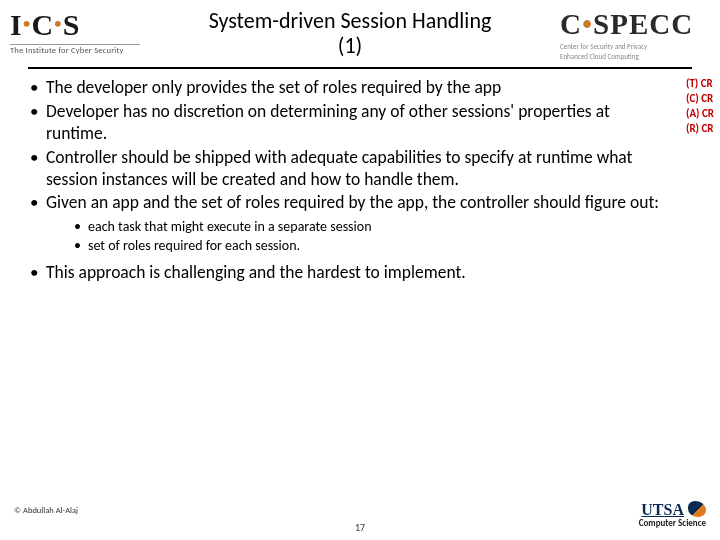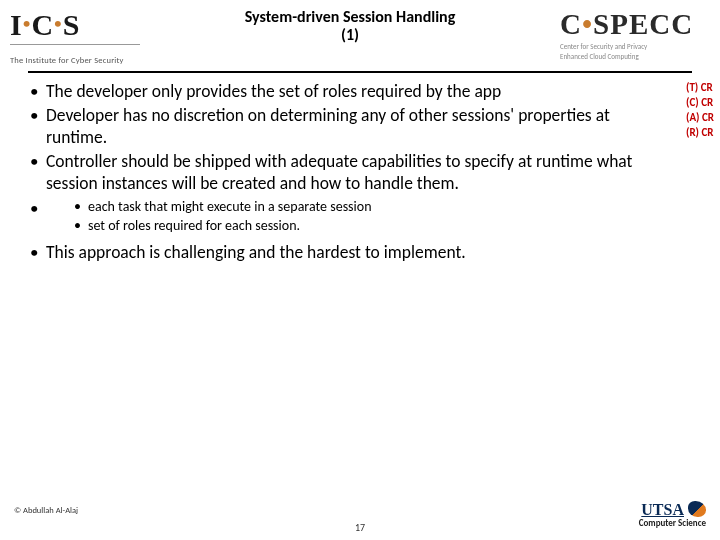--- a/index.html
+++ b/index.html
@@ -26,31 +26,31 @@
     font-size: 30px;
     letter-spacing: 1px;
     color: #1a1a1a;
   }
   .ics-logo .dot { color: #c97c2e; font-size: 22px; vertical-align: 4px; }
   .ics-sub {
     font-size: 8.5px;
     color: #555;
     border-top: 1px solid #999;
     margin-top: 2px;
-    padding-top: 10px;
+    padding-top: 0;
     letter-spacing: 0.2px;
   }
   .title-block {
     flex: 1;
     text-align: center;
     padding-top: 2px;
   }
   .title {
-    font-size: 16px;
-    font-weight: bold;
+    font-size: 22px;
+    font-weight: normal;
     color: #000;
     line-height: 1.15;
   }
   .logo-right {
     width: 150px;
     text-align: left;
     padding-top: 2px;
   }
   .cspecc-logo {
     font-family: Georgia, 'Times New Roman', serif;
@@ -189,20 +189,21 @@
     <div>(T) CR</div>
     <div>(C) CR</div>
     <div>(A) CR</div>
     <div>(R) CR</div>
   </div>
   <ul class="bullets">
     <li>The developer only provides the set of roles required by the app</li>
     <li>Developer has no discretion on determining any of other sessions' properties at runtime.</li>
     <li>Controller should be shipped with adequate capabilities to specify at runtime what session instances will be created and how to handle them.</li>
     <li>
+      <span>Given an app and the set of roles required by the app, the controller should figure out:</span>
       <ul class="subbullets">
         <li>each task that might execute in a separate session</li>
         <li>set of roles required for each session.</li>
       </ul>
     </li>
     <li>This approach is challenging and the hardest to implement.</li>
   </ul>
 </div>
 
 <div class="footer">

